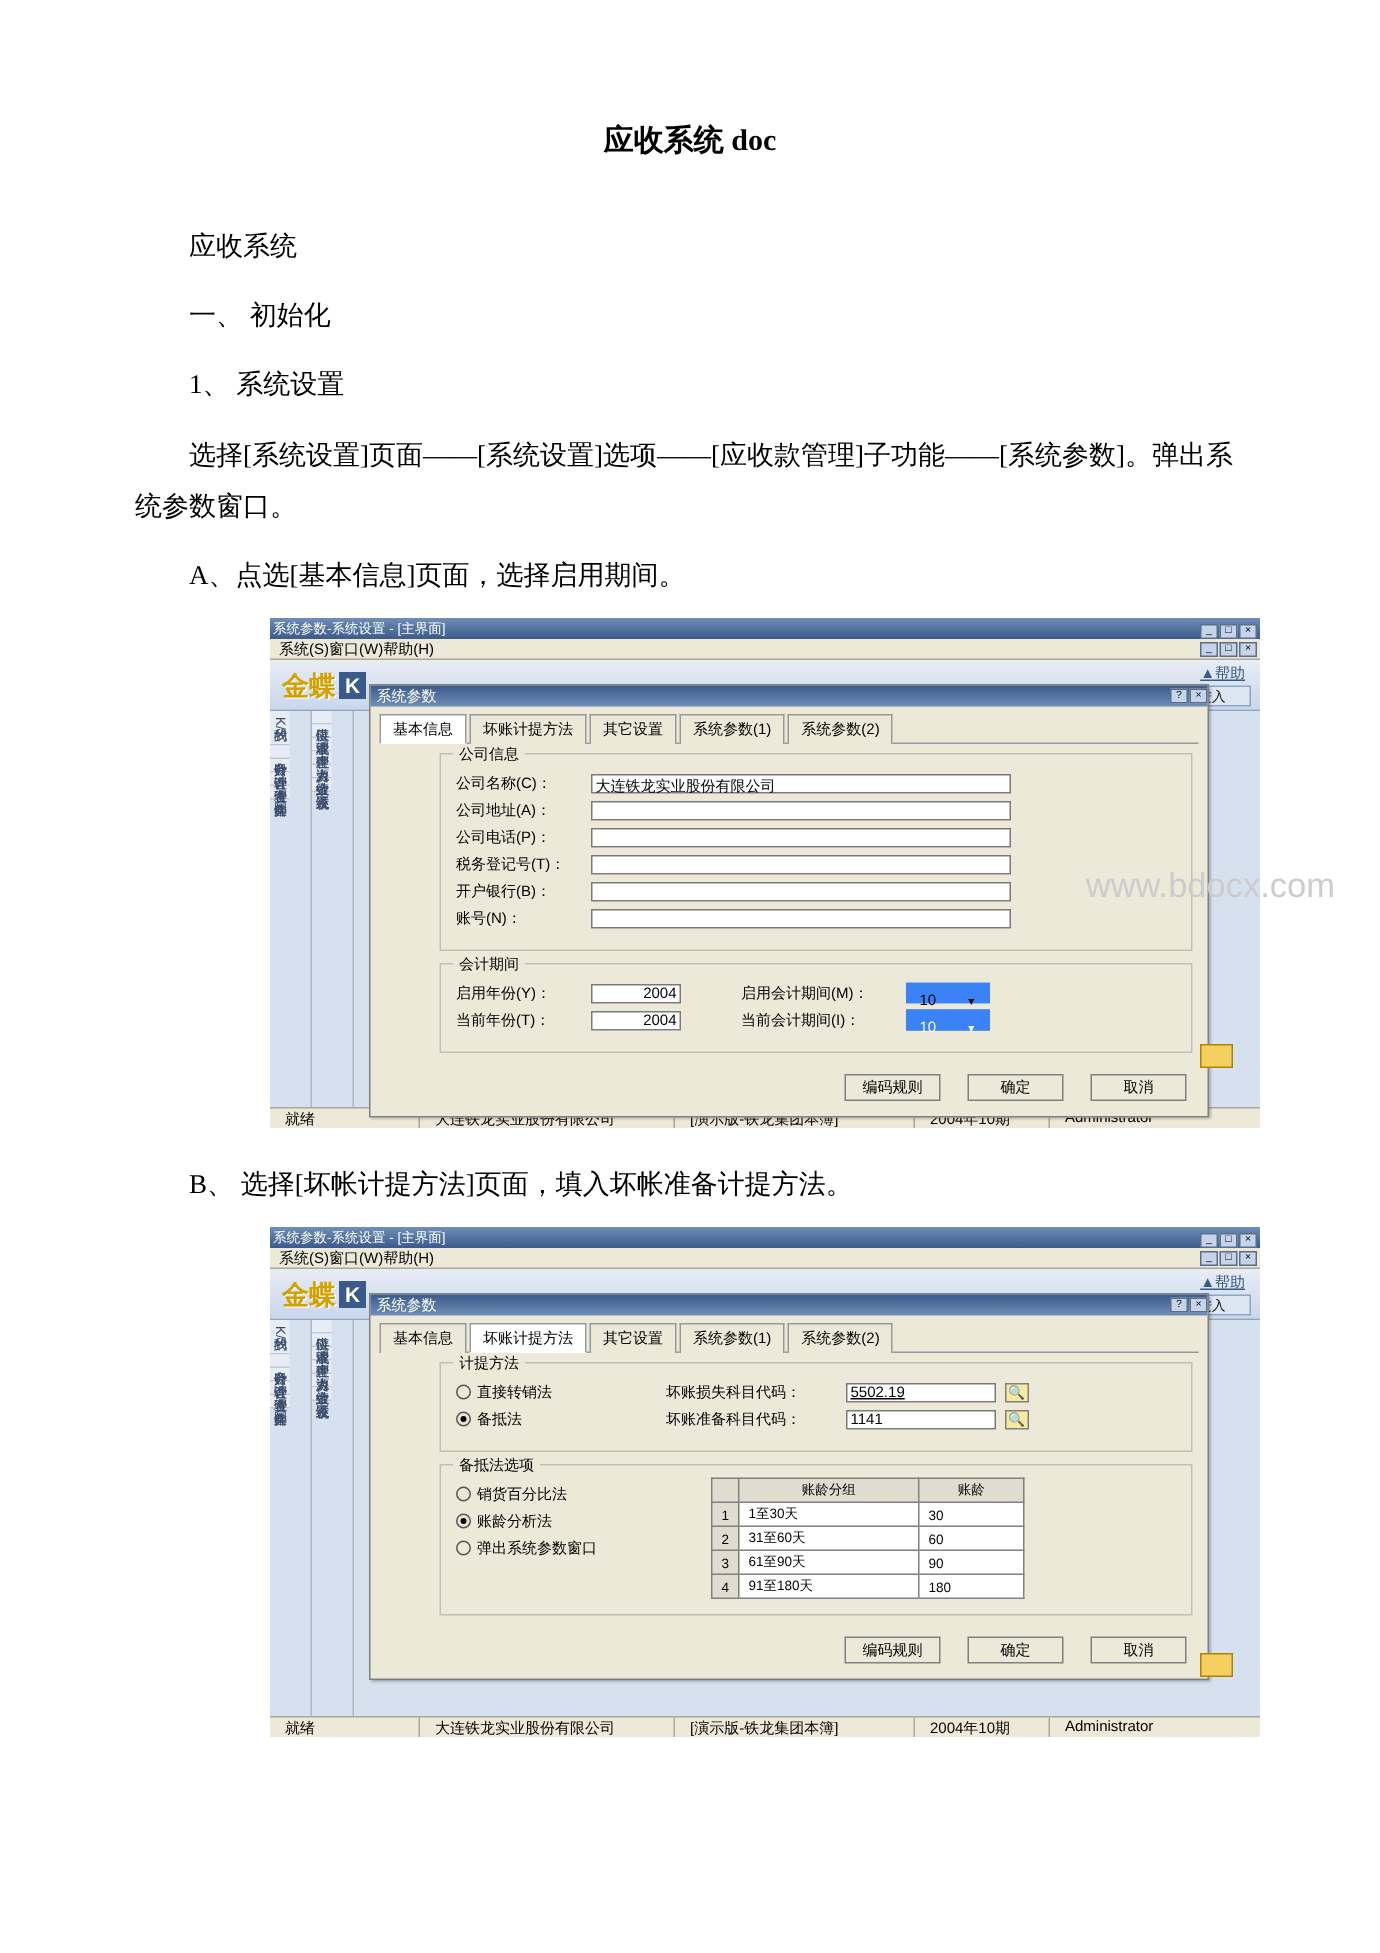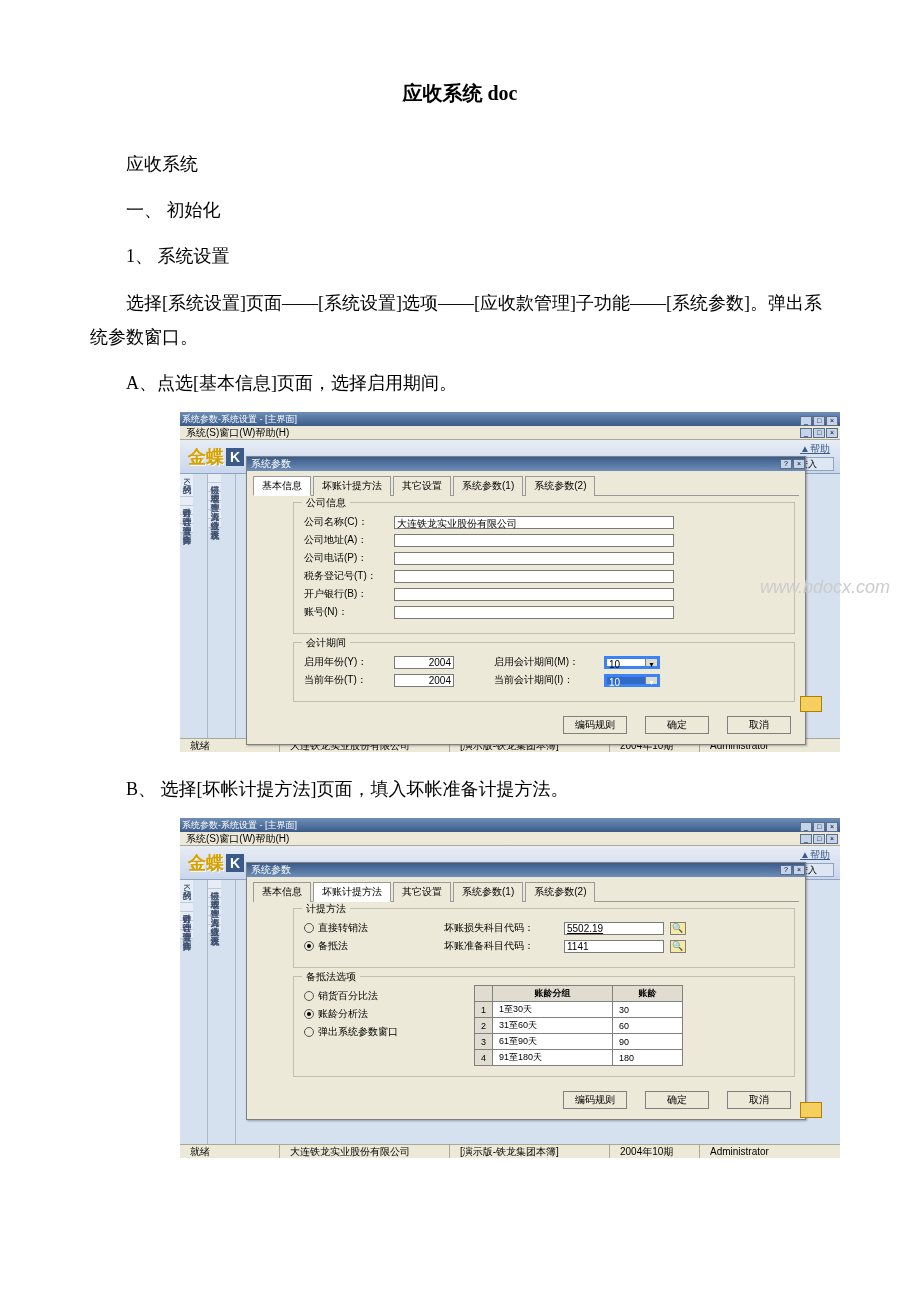--- a/index.html
+++ b/index.html
@@ -29,36 +29,36 @@
   .tabs{display:flex; font-size:10px; border-bottom:1px solid #999; margin:4px 6px 0 6px;}
   .tab{padding:2px 8px; border:1px solid #999; border-bottom:none; background:#ece9d8; margin-right:2px; position:relative; top:1px;}
   .tab.active{background:#fff; border-bottom:1px solid #fff;}
   .panel{margin:6px 10px 8px 10px; font-size:10px;padding-left:36px;}
   .group{border:1px solid #c0c0b0; padding:8px 10px 10px 10px; margin-bottom:8px; position:relative; background:#ece9d8;}
   .group-title{position:absolute; top:-7px; left:8px; background:#ece9d8; padding:0 4px;}
   .row{display:flex; align-items:center; margin:4px 0;}
   .lbl{width:90px;}
   .fld{height:13px; border:1px solid #7a7a7a; background:#fff; flex:0 0 280px;}
   .fld.short{flex:0 0 60px;}
-  .combo{height:13px; border:3px solid #3b82f6; background:#fff; width:56px; display:flex;justify-content:center;}
+  .combo{height:13px; border:7px solid #3b82f6; background:#fff; width:56px; display:flex;justify-content:center;}
   .combo-inp{flex:1;}
   .combo-btn{width:12px; background:#dcdccc; border-left:1px solid #7a7a7a; text-align:center; font-size:8px; line-height:11px;}
   .dlg-buttons{display:flex; justify-content:flex-end; gap:18px; padding:6px 14px 10px 0;}
   .dlg-buttons .btn{width:64px; height:18px; border:1px solid #808080; background:#ece9d8; font-size:10px;}
   .radio{width:10px;height:10px;border:1px solid #555;border-radius:50%;display:inline-block;margin-right:4px;position:relative;}
   .radio.checked::after{content:"";position:absolute;left:2px;top:2px;width:4px;height:4px;background:#000;border-radius:50%;}
   .table{border-collapse:collapse; font-size:9px; margin-left:20px;}
   .table td,.table th{border:1px solid #808080; padding:1px 6px; background:#fff;}
-  .table th{background:#e0ddd0; font-weight:bold;}
+  .table th{background:#e0ddd0; font-weight:normal;}
   .table .rownum{background:#e0ddd0;width:16px;text-align:center;}
   .pick-btn{width:16px;height:13px;border:1px solid #808080;background:#f6e9a0;margin-left:6px;font-size:9px;text-align:center;line-height:11px;}
   .statusbar{height:14px; background:#ece9d8; border-top:1px solid #aca899; font-size:10px; display:flex; align-items:center;}
   .status-cell{border-right:1px solid #aca899; padding:0 10px; height:100%; display:flex; align-items:center;}
   .folder-icon{position:absolute; right:18px; bottom:26px; width:22px; height:16px; background:#f5d060; border:1px solid #b08000;}
-  .watermark{position:absolute; font-size:18px; color:#ccc; font-style:italic; pointer-events:none;}
+  .watermark{position:absolute; font-size:23px; color:#ccc; pointer-events:none;}
 </style>
 </head>
 <body>
 
 <div class="page">
   <h1>应收系统 doc</h1>
   <p class="body-text">应收系统</p>
   <p class="body-text">一、 初始化</p>
   <p class="body-text">1、 系统设置</p>
   <p class="body-text" style="text-indent:2em;">选择[系统设置]页面——[系统设置]选项——[应收款管理]子功能——[系统参数]。弹出系统参数窗口。</p>

